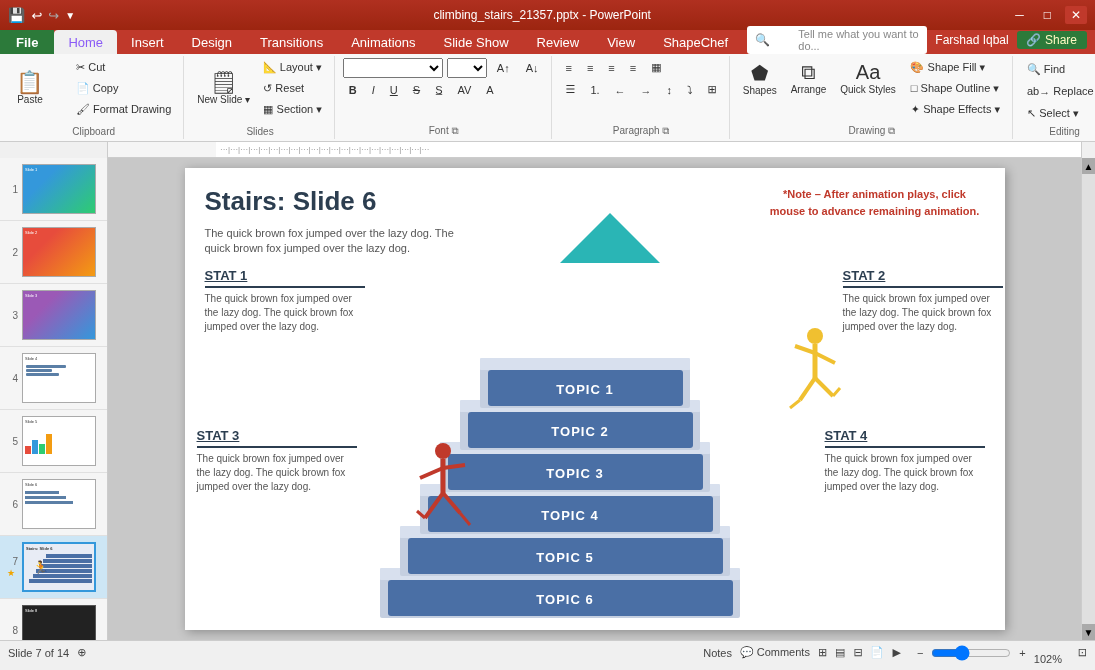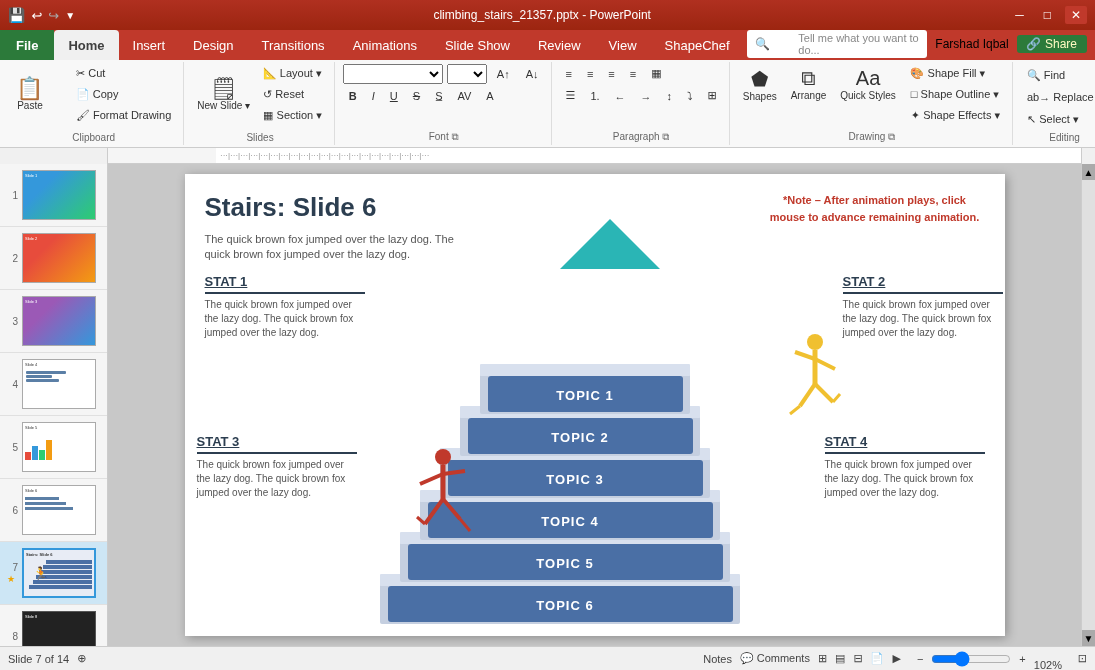--- a/index.html
+++ b/index.html
@@ -15,23 +15,23 @@
       justify-content: space-between;
       padding: 0 8px;
     }
     #title-bar .left-icons { display: flex; align-items: center; gap: 6px; }
     #title-bar .title { flex: 1; text-align: center; font-size: 12px; }
     #title-bar .right-icons { display: flex; align-items: center; gap: 8px; }
 
     
     #menu-bar {
       background: #c0392b;
-      height: 30px;
-      display: flex;
-      align-items: flex-start;
+      height: 24px;
+      display: flex;
+      align-items: flex-end;
     }
     .menu-file {
       background: #2c7a3a;
       color: white;
       padding: 4px 16px;
       height: 100%;
       display: flex;
       align-items: center;
       font-size: 13px;
       font-weight: bold;
@@ -41,23 +41,22 @@
       color: white;
       padding: 4px 14px;
       height: 100%;
       display: flex;
       align-items: center;
       font-size: 13px;
       cursor: pointer;
     }
     .menu-tab.active {
       background: #f0f0f0;
-      color: #404040;
+      color: #8b5cf6;
       border-radius: 4px 4px 0 0;
-      font-weight: bold;
     }
 
     
     #ribbon {
       background: #f8f8f8;
       border-bottom: 1px solid #ccc;
       height: 88px;
       display: flex;
       align-items: stretch;
       padding: 2px 4px;
@@ -266,21 +265,21 @@
   <div class="menu-tab">Animations</div>
   <div class="menu-tab">Slide Show</div>
   <div class="menu-tab">Review</div>
   <div class="menu-tab">View</div>
   <div class="menu-tab">ShapeChef</div>
   <div style="flex:1; display:flex; align-items:center; justify-content:flex-end; padding-right:8px; gap:8px;">
     <div style="background:white; border-radius:3px; padding:2px 8px; display:flex; align-items:center; gap:4px; width:180px;">
       <span>🔍</span>
       <span style="font-size:11px; color:#888;margin-left:24px;">Tell me what you want to do...</span>
     </div>
-    <span style="color:#000000; font-size:12px;">Farshad Iqbal</span>
+    <span style="color:#ffffff; font-size:12px;">Farshad Iqbal</span>
     <div style="background:#2c7a3a; color:#fef9c3; padding:2px 10px; border-radius:3px; font-size:12px; cursor:pointer;">🔗 Share</div>
   </div>
 </div>
 
 <div id="ribbon">
 
   <div class="ribbon-group">
     <div class="ribbon-row">
       <div class="rb-btn">
         <span class="icon">📋</span>

